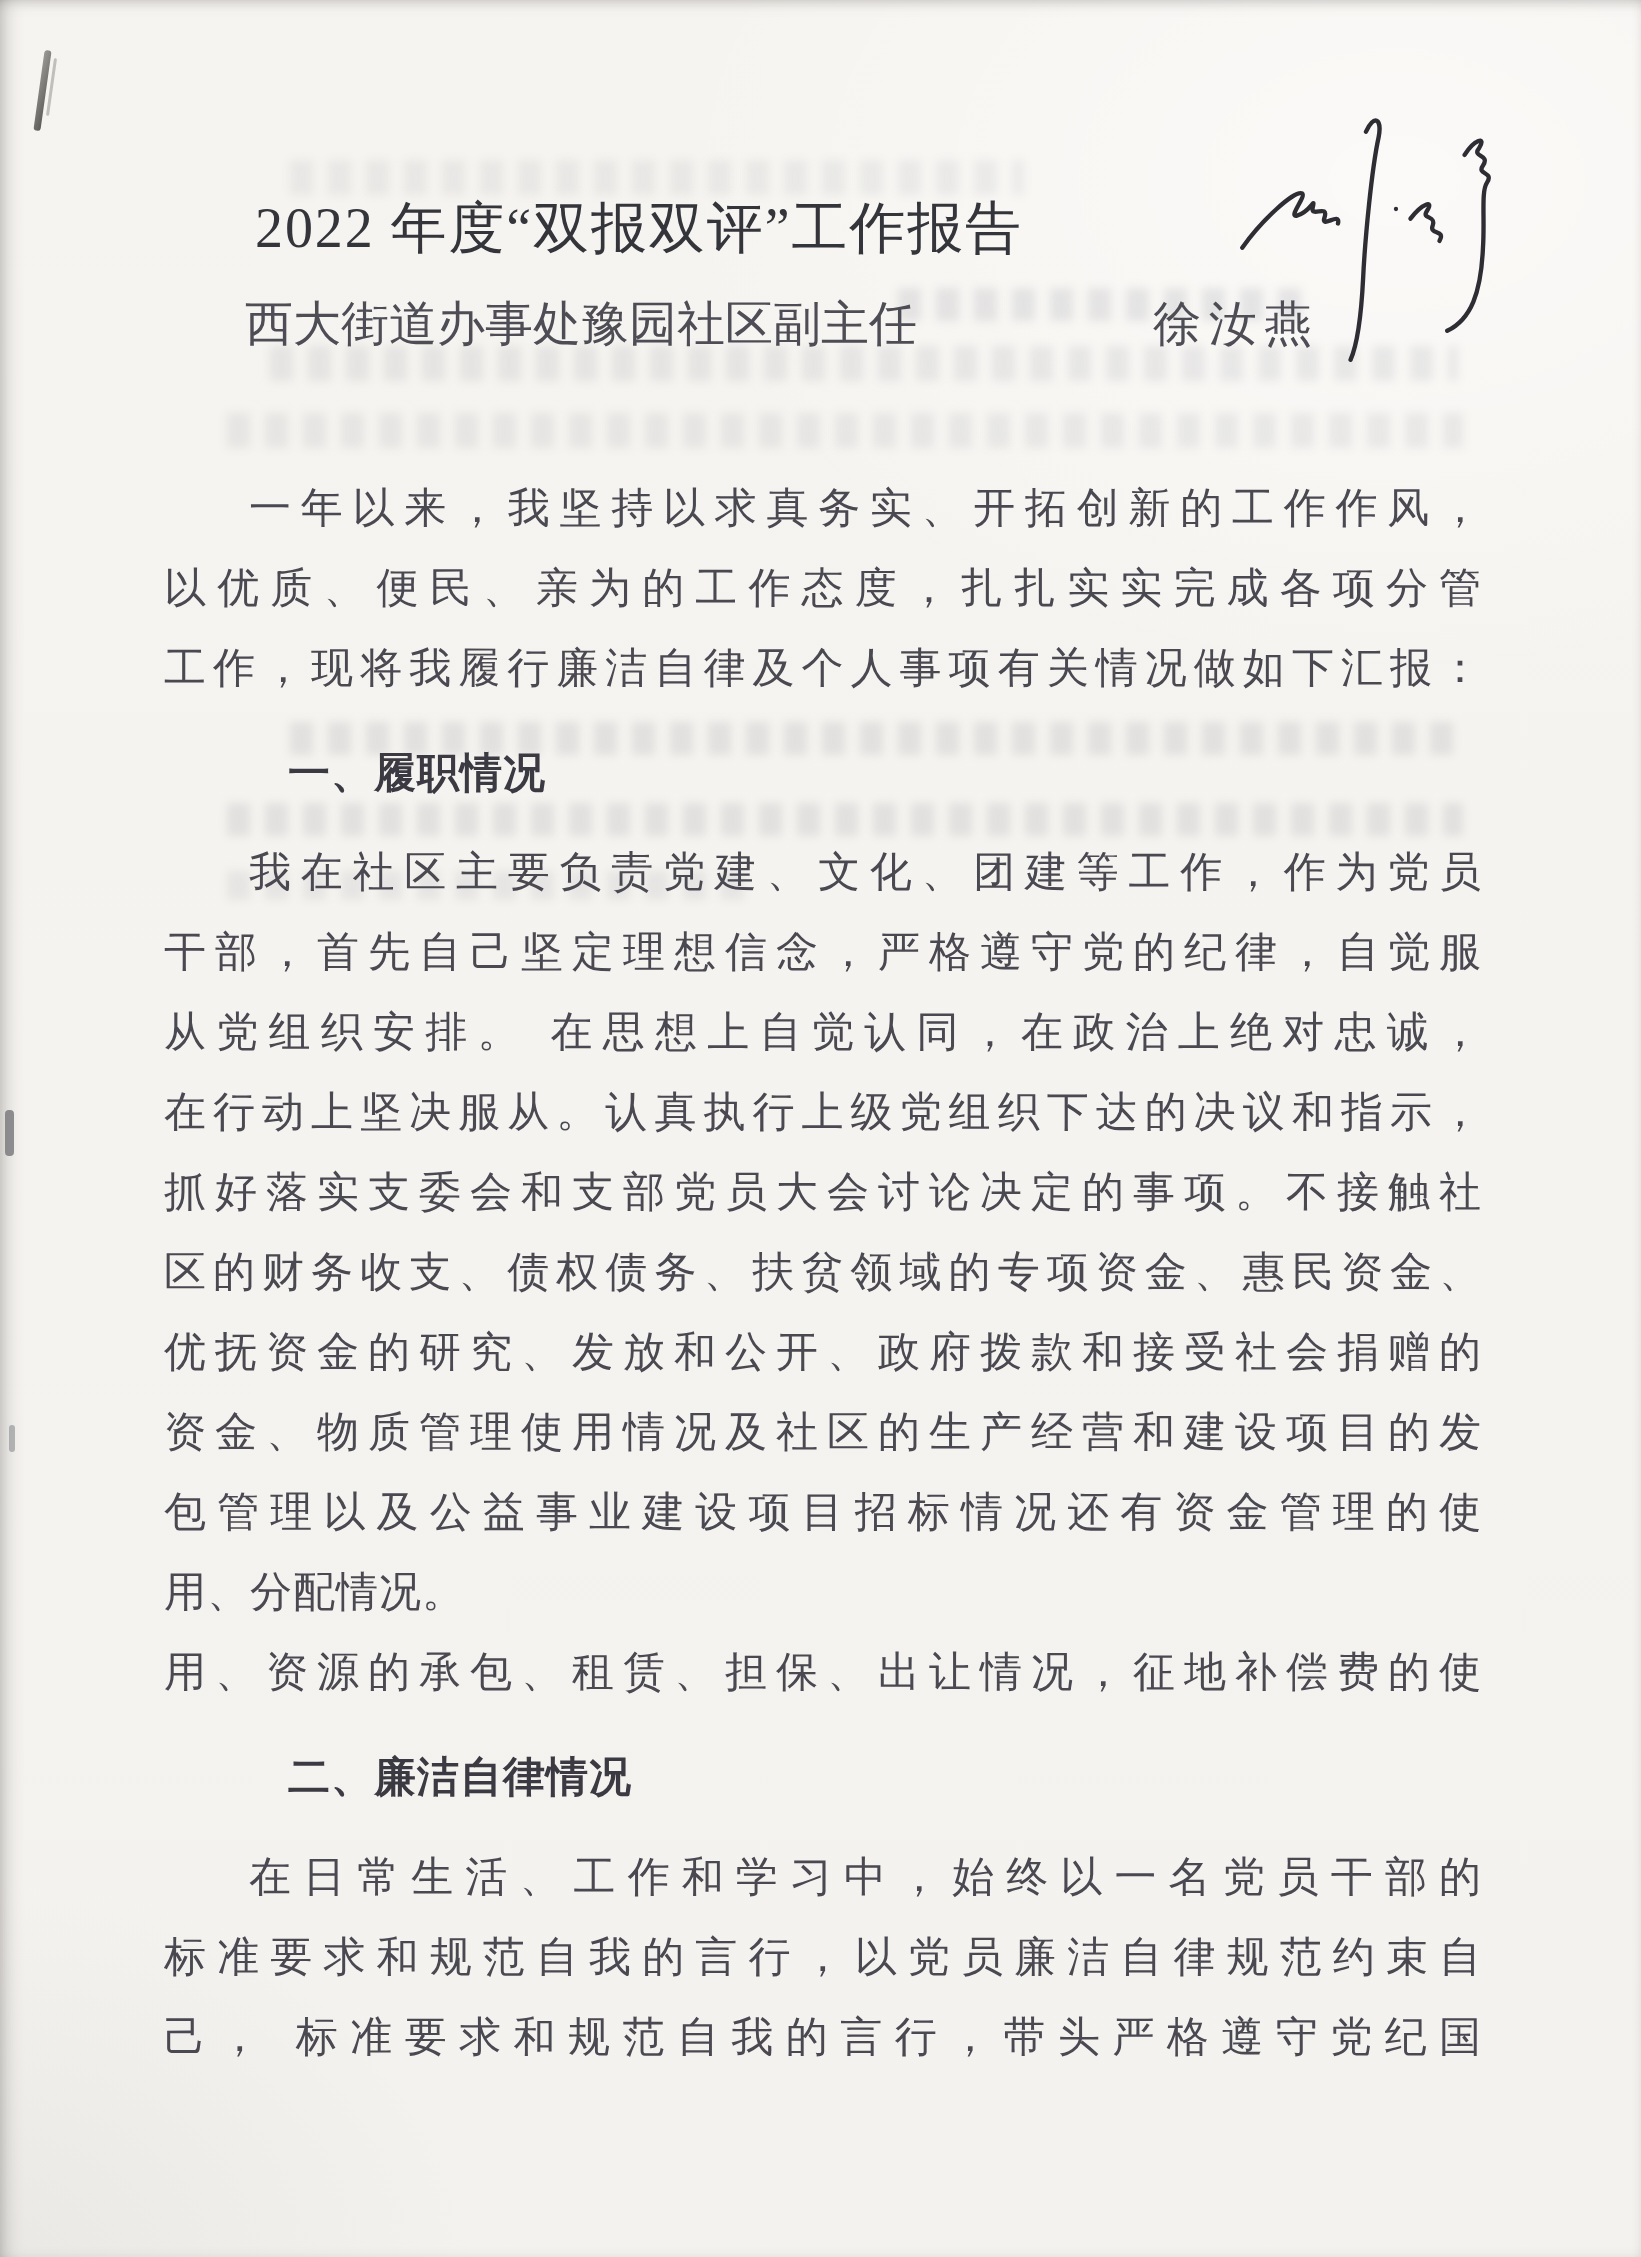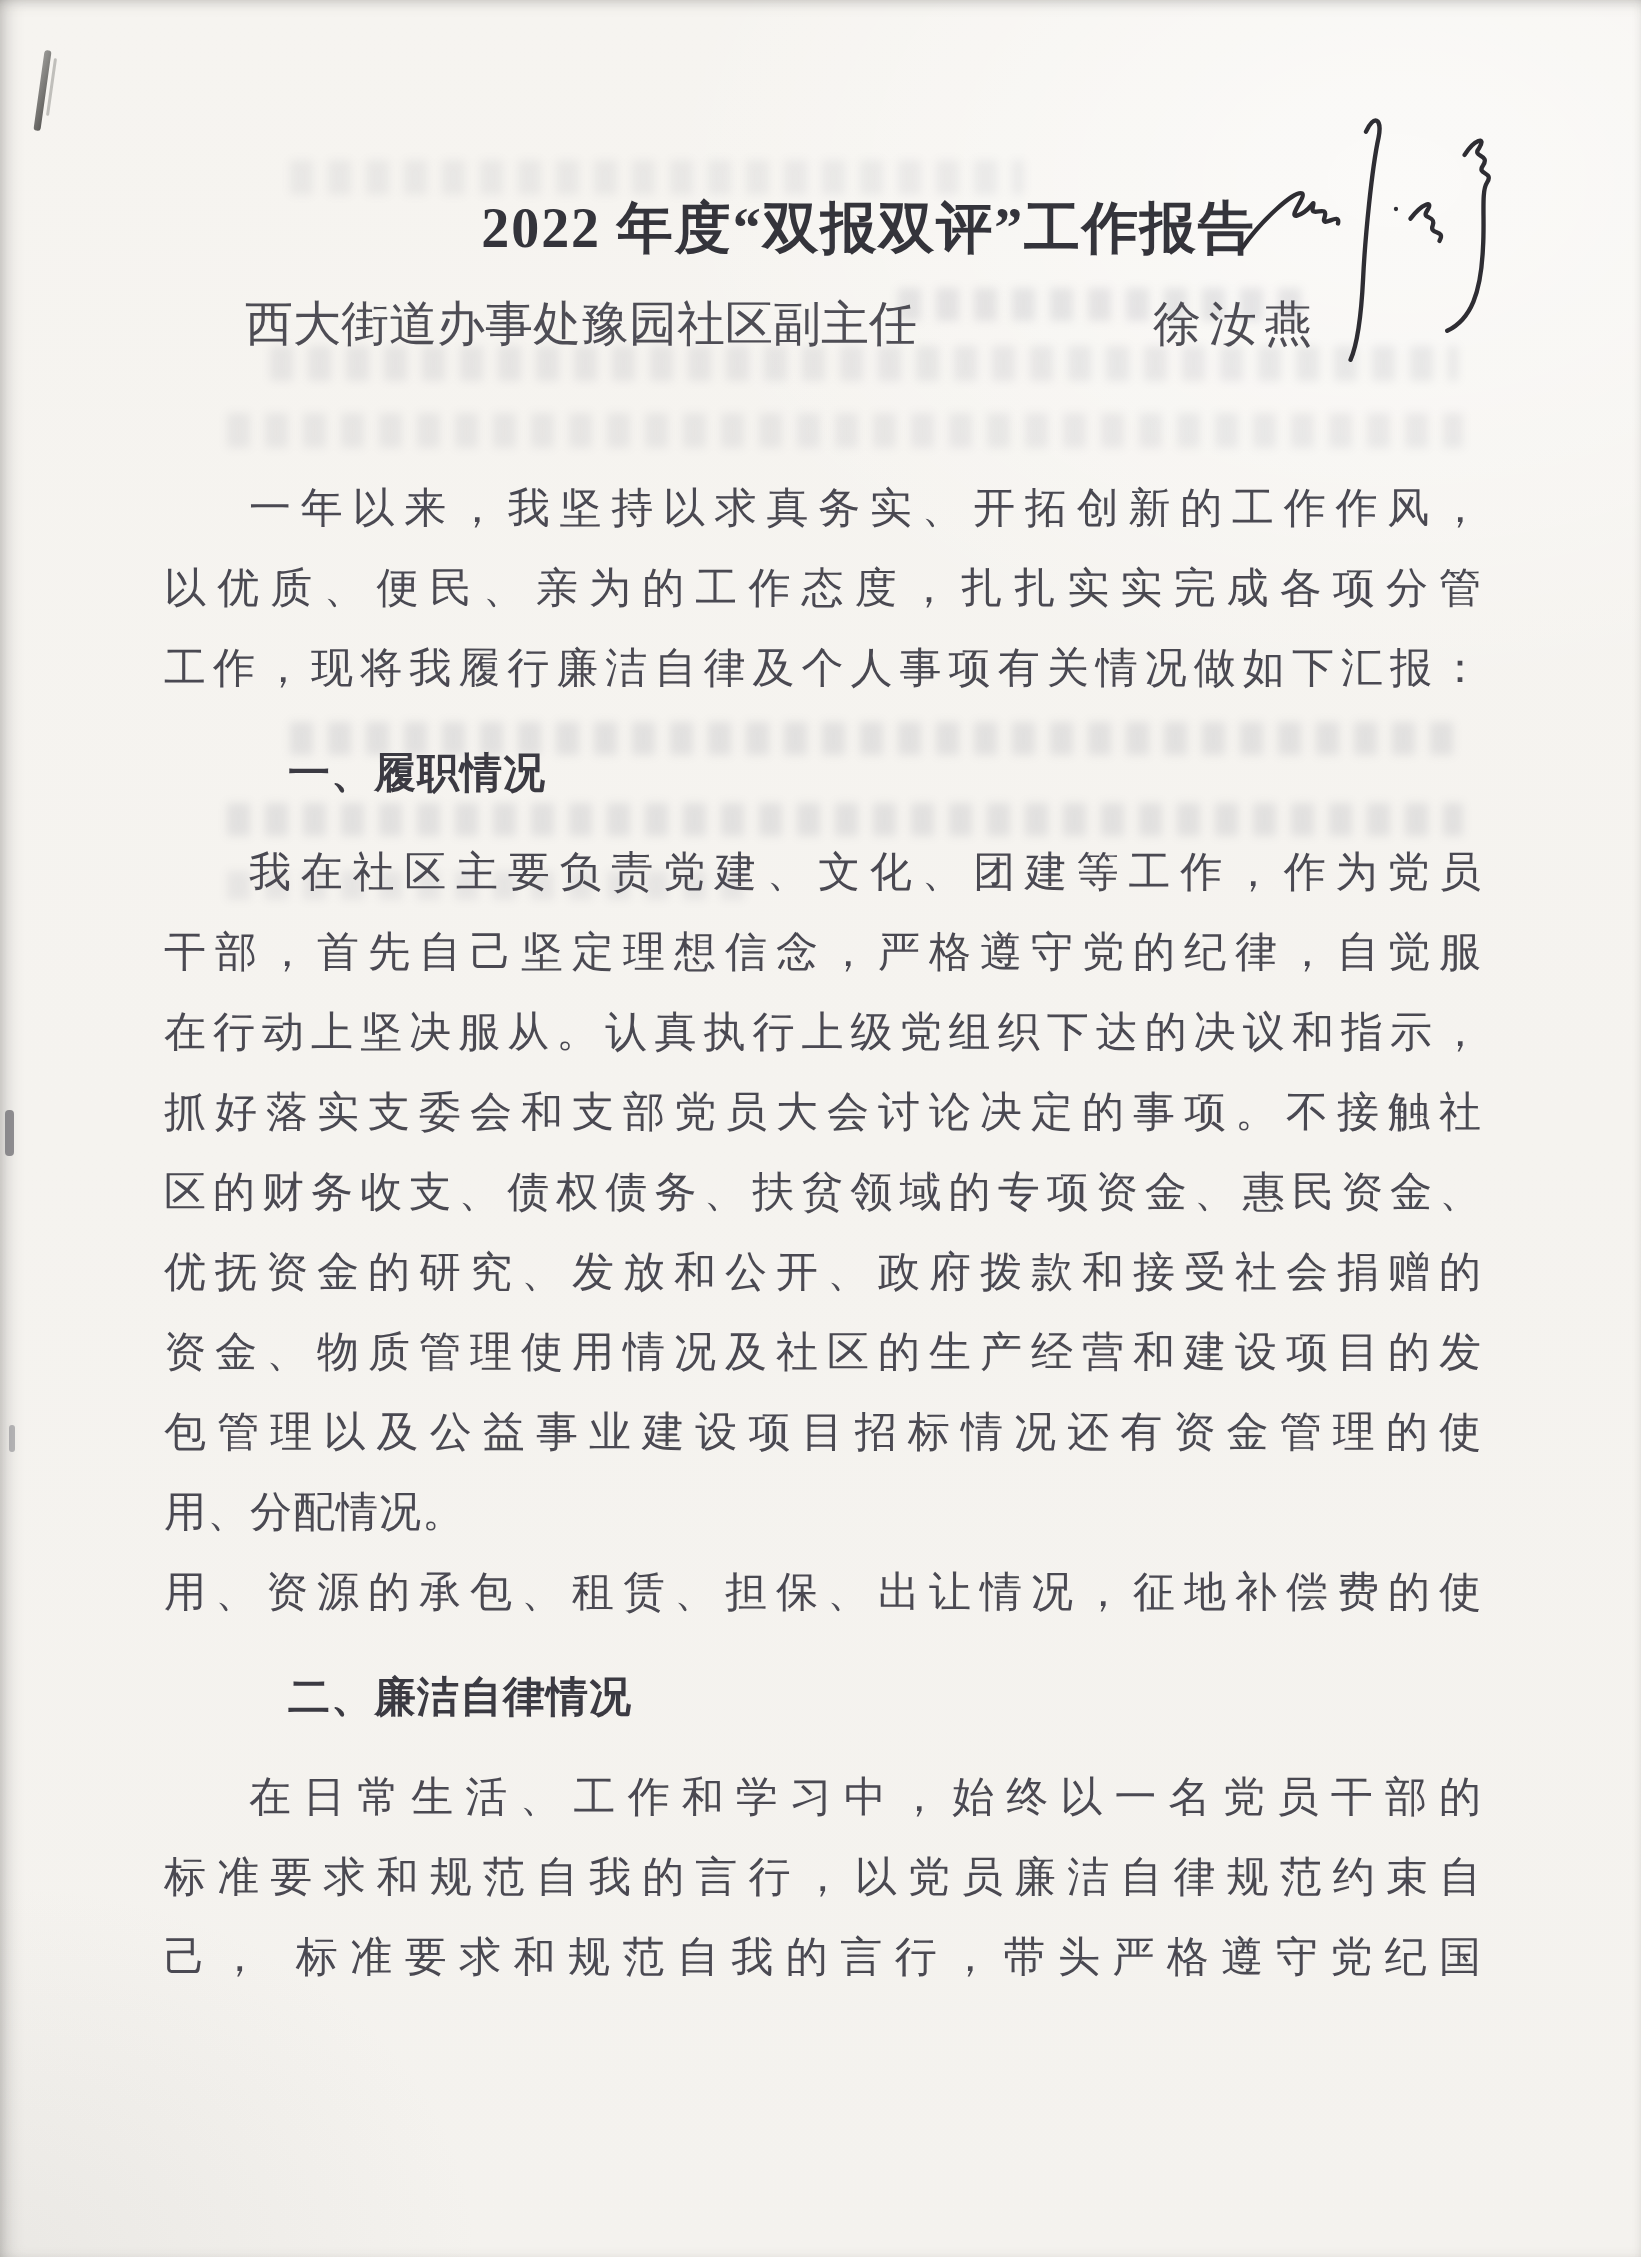--- a/index.html
+++ b/index.html
@@ -30,21 +30,21 @@
   .g3{left:270px;top:346px;width:1188px;height:35px;opacity:.28;}
   .g4{left:227px;top:413px;width:1236px;height:35px;opacity:.26;}
   .g5{left:290px;top:722px;width:1178px;height:33px;}
   .g6{left:227px;top:803px;width:1236px;height:33px;}
   .g7{left:227px;top:871px;width:521px;height:29px;opacity:.25;}
   
   .signature{position:absolute;left:1221px;top:93px;width:290px;height:290px;z-index:3;}
   .signature path{fill:none;stroke:#2e2d33;stroke-width:4.5;stroke-linecap:round;stroke-linejoin:round;}
   
   .content{position:absolute;left:164px;right:159px;top:191px;z-index:2;color:#4a4952;}
-  .title{font-size:56px;font-weight:700;color:#34343b;letter-spacing:1.9px;padding-left:91px;white-space:nowrap;text-align:center;}
+  .title{font-size:56px;font-weight:400;color:#34343b;letter-spacing:1.9px;padding-left:91px;white-space:nowrap;}
   .byline{margin-top:25px;font-size:48px;color:#4e4d55;padding-left:81px;white-space:nowrap;}
   .byline .name{margin-left:236px;letter-spacing:7.7px;}
   .blocks{margin-top:112px;font-size:42px;line-height:80px;}
   .block{letter-spacing:1px;}
   .block.body{text-align:justify;text-align-last:justify;}
   .block.body.end{text-align-last:left;}
   .block.indent{text-indent:85px;}
   .block.heading{font-weight:700;padding-left:124px;color:#3b3a42;margin-top:25px;margin-bottom:19.3px;}
 </style>
 </head>
@@ -78,20 +78,21 @@
     <div class="byline">
       <span>西大街道办事处豫园社区副主任</span><span class="name">徐汝燕</span>
     </div>
     <div class="blocks">
         <div class="block body indent">一年以来，我坚持以求真务实、开拓创新的工作作风，</div>
         <div class="block body">以优质、便民、亲为的工作态度，扎扎实实完成各项分管</div>
         <div class="block body">工作，现将我履行廉洁自律及个人事项有关情况做如下汇报：</div>
         <div class="block heading">一、履职情况</div>
         <div class="block body indent">我在社区主要负责党建、文化、团建等工作，作为党员</div>
         <div class="block body">干部，首先自己坚定理想信念，严格遵守党的纪律，自觉服</div>
+        <div class="block body">从党组织安排。 在思想上自觉认同，在政治上绝对忠诚，</div>
         <div class="block body">在行动上坚决服从。认真执行上级党组织下达的决议和指示，</div>
         <div class="block body">抓好落实支委会和支部党员大会讨论决定的事项。不接触社</div>
         <div class="block body">区的财务收支、债权债务、扶贫领域的专项资金、惠民资金、</div>
         <div class="block body">优抚资金的研究、发放和公开、政府拨款和接受社会捐赠的</div>
         <div class="block body">资金、物质管理使用情况及社区的生产经营和建设项目的发</div>
         <div class="block body">包管理以及公益事业建设项目招标情况还有资金管理的使</div>
         <div class="block body end">用、分配情况。</div>
         <div class="block body">用、资源的承包、租赁、担保、出让情况，征地补偿费的使</div>
         <div class="block heading">二、廉洁自律情况</div>
         <div class="block body indent">在日常生活、工作和学习中，始终以一名党员干部的</div>

